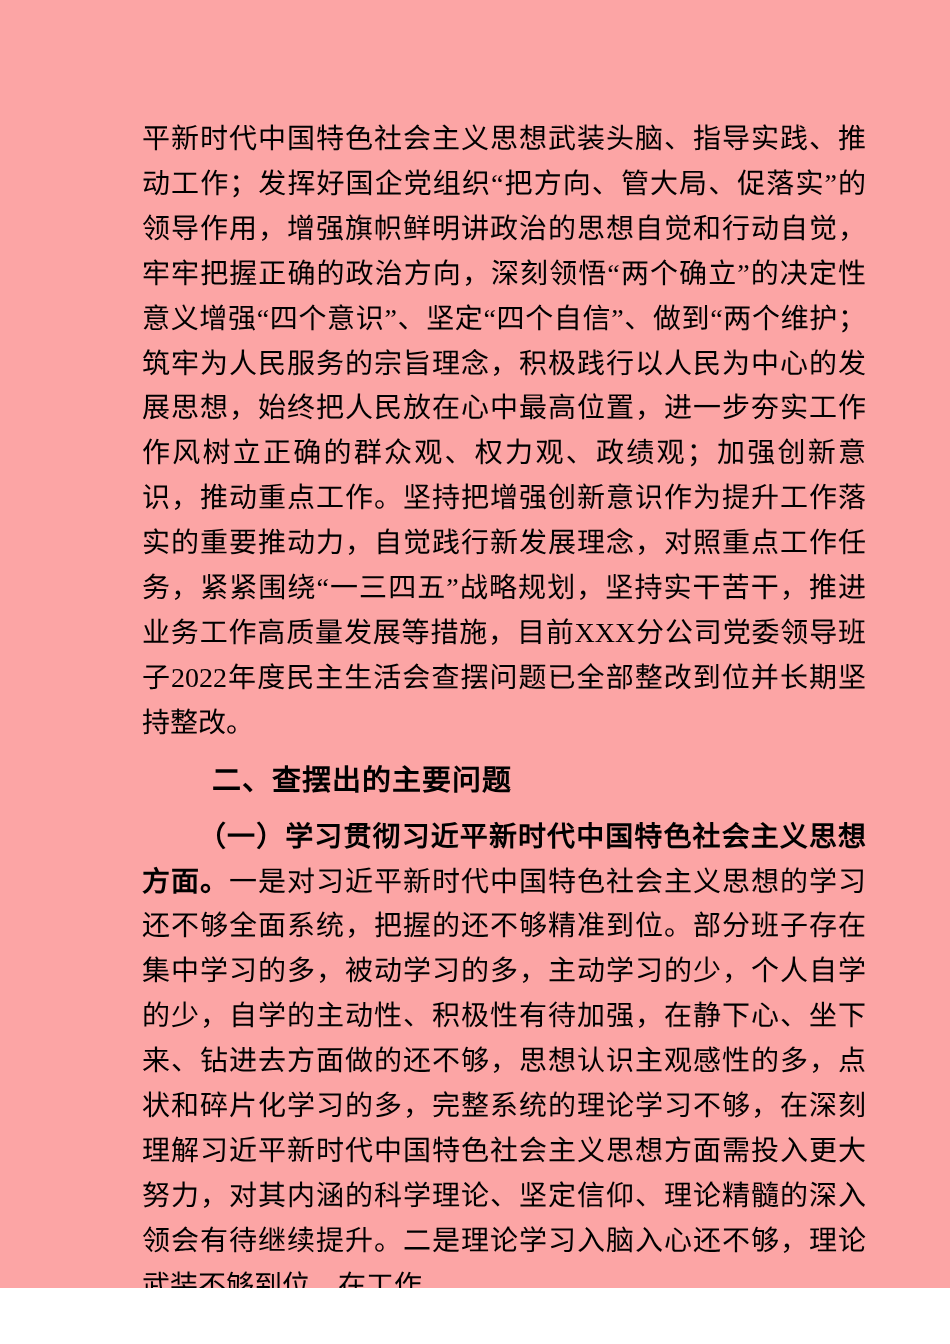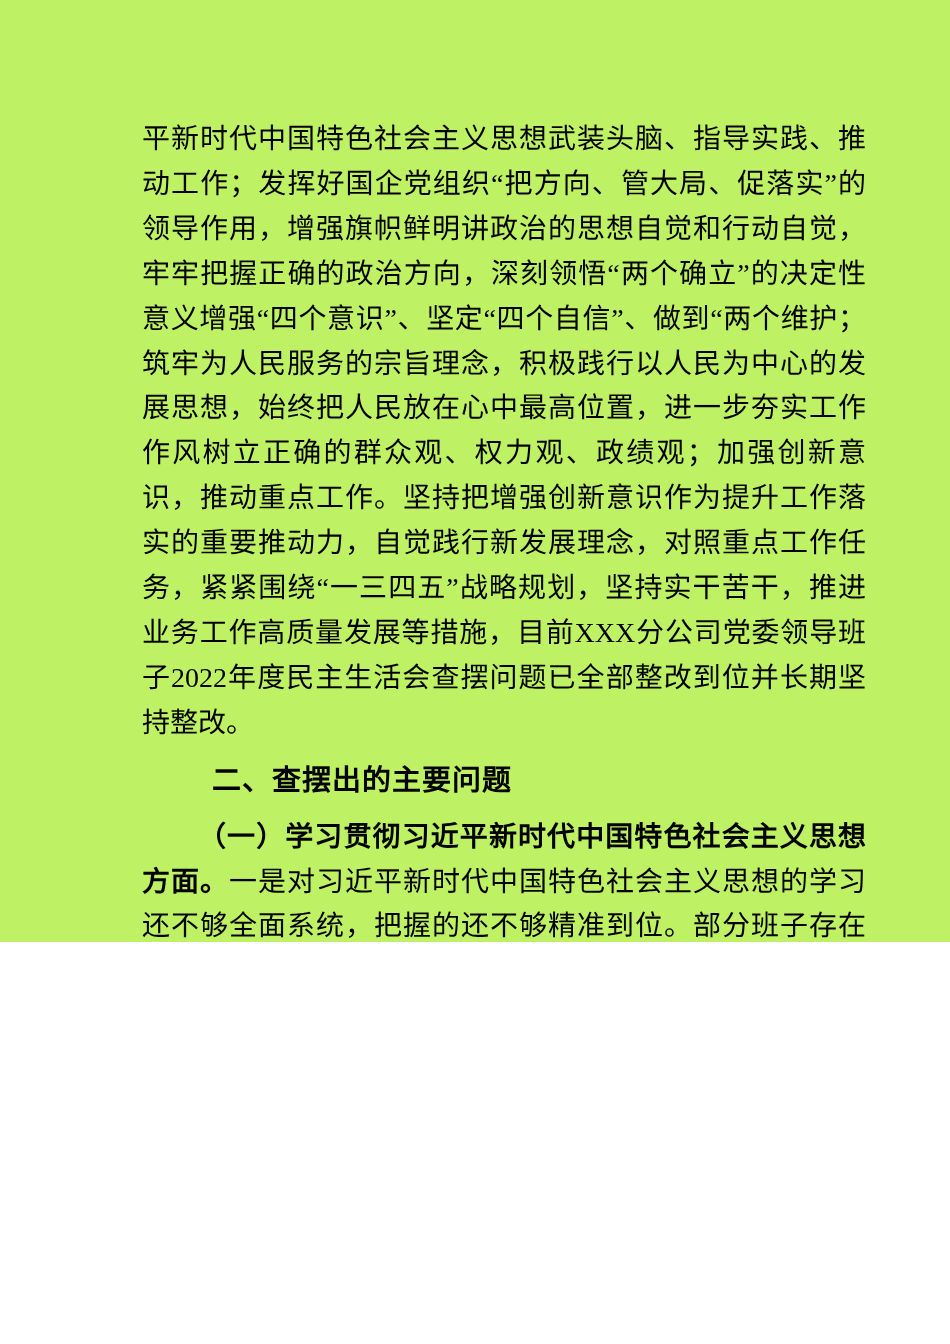--- a/index.html
+++ b/index.html
@@ -3,22 +3,22 @@
 <meta charset="utf-8">
 <style>
   html, body {
     margin: 0;
     padding: 0;
     background: #ffffff;
   }
   .page {
     position: relative;
     width: 950px;
-    height: 942px;
-    background: #bef264;
+    height: 1288px;
+    background: #fca5a5;
     box-sizing: border-box;
     padding: 117px 84px 0 142px;
     overflow: hidden;
   }
   .doc {
     font-family: "Liberation Serif", "DejaVu Serif", serif;
     font-size: 28px;
     line-height: 44.9px;
     color: #000000;
     text-align: justify;

